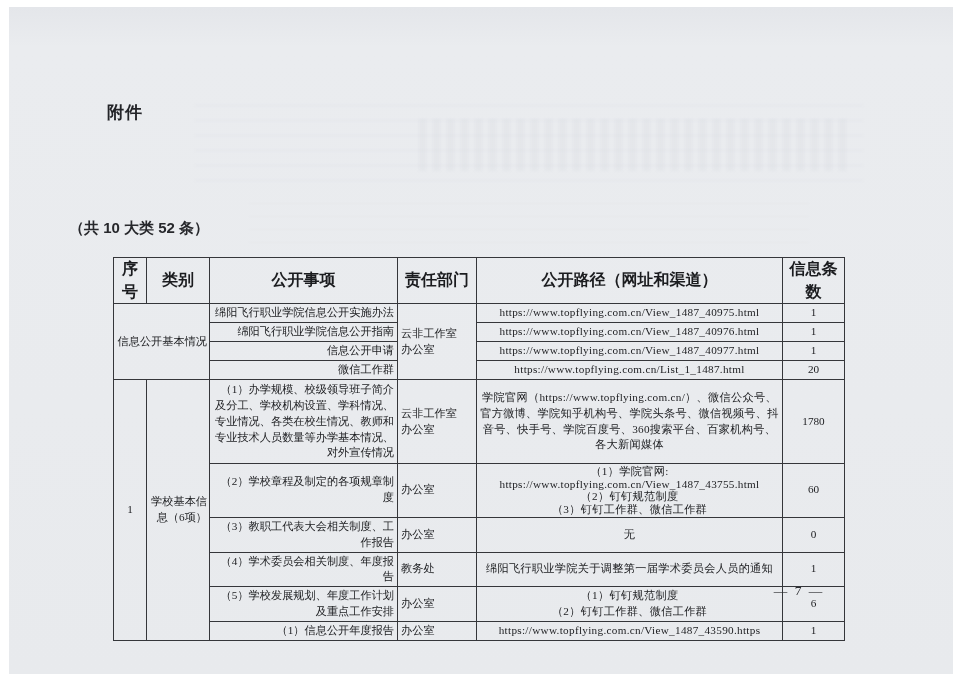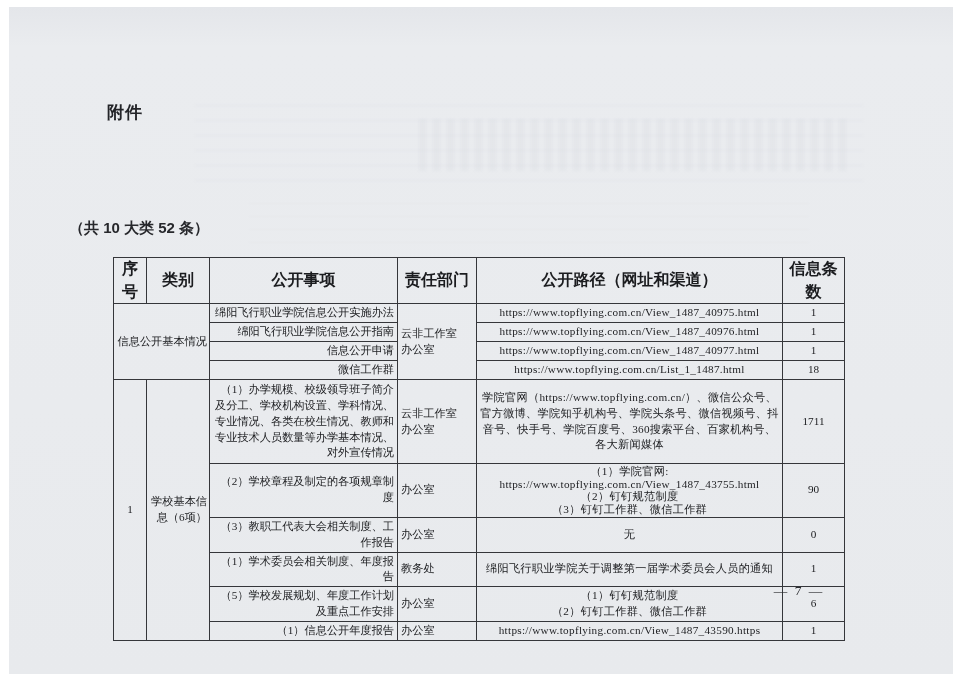--- a/index.html
+++ b/index.html
@@ -121,49 +121,49 @@
         <td class="num">1</td>
       </tr>
       <tr class="r17">
         <td class="item">信息公开申请</td>
         <td class="url">https://www.topflying.com.cn/View_1487_40977.html</td>
         <td class="num">1</td>
       </tr>
       <tr class="r17">
         <td class="item">微信工作群</td>
         <td class="url">https://www.topflying.com.cn/List_1_1487.html</td>
-        <td class="num">18</td>
+        <td class="num">20</td>
       </tr>
 
       <tr class="r84">
         <td class="num" rowspan="6">1</td>
         <td class="cat" rowspan="6">学校基本信息（6项）</td>
         <td class="item">（1）办学规模、校级领导班子简介及分工、学校机构设置、学科情况、专业情况、各类在校生情况、教师和专业技术人员数量等办学基本情况、对外宣传情况</td>
         <td class="dept">云非工作室
 办公室</td>
         <td class="url">学院官网（https://www.topflying.com.cn/）、微信公众号、官方微博、学院知乎机构号、学院头条号、微信视频号、抖音号、快手号、学院百度号、360搜索平台、百家机构号、各大新闻媒体</td>
-        <td class="num">1711</td>
+        <td class="num">1780</td>
       </tr>
       <tr class="r50">
         <td class="item">（2）学校章程及制定的各项规章制度</td>
         <td class="dept">办公室</td>
         <td class="url pre tight">（1）学院官网:
 https://www.topflying.com.cn/View_1487_43755.html
 （2）钉钉规范制度
 （3）钉钉工作群、微信工作群</td>
-        <td class="num">90</td>
+        <td class="num">60</td>
       </tr>
       <tr class="r34">
         <td class="item">（3）教职工代表大会相关制度、工作报告</td>
         <td class="dept">办公室</td>
         <td class="url">无</td>
         <td class="num">0</td>
       </tr>
       <tr class="r17">
-        <td class="item">（1）学术委员会相关制度、年度报告</td>
+        <td class="item">（4）学术委员会相关制度、年度报告</td>
         <td class="dept">教务处</td>
         <td class="url">绵阳飞行职业学院关于调整第一届学术委员会人员的通知</td>
         <td class="num">1</td>
       </tr>
       <tr class="r34">
         <td class="item">（5）学校发展规划、年度工作计划及重点工作安排</td>
         <td class="dept">办公室</td>
         <td class="url pre">（1）钉钉规范制度
 （2）钉钉工作群、微信工作群</td>
         <td class="num">6</td>

